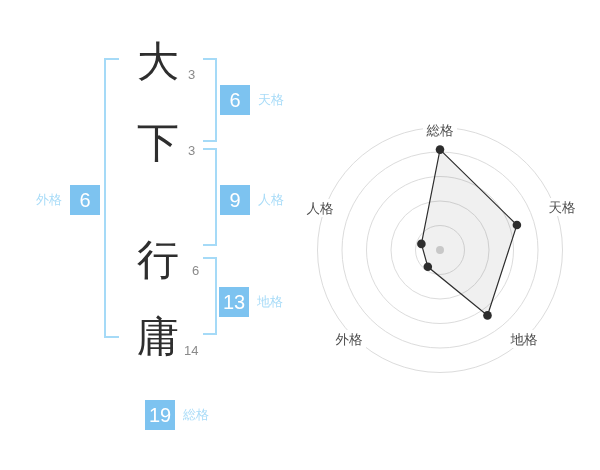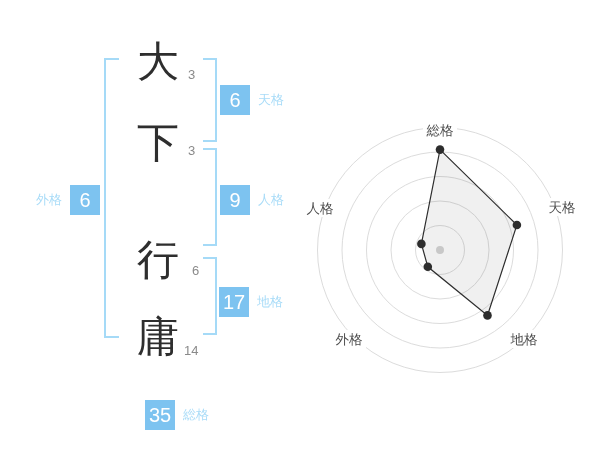--- a/index.html
+++ b/index.html
@@ -61,25 +61,25 @@
   </div>
   <div class="kaku-row" style="left:220px; top:185px">
     <div class="kaku-badge">9</div>
     <div class="kaku-label">人格</div>
   </div>
   <div class="kaku-row" style="left:36px; top:185px">
     <div class="kaku-label">外格</div>
     <div class="kaku-badge">6</div>
   </div>
   <div class="kaku-row" style="left:219px; top:287px">
-    <div class="kaku-badge">17</div>
+    <div class="kaku-badge">13</div>
     <div class="kaku-label">地格</div>
   </div>
   <div class="kaku-row" style="left:145px; top:400px">
-    <div class="kaku-badge">35</div>
+    <div class="kaku-badge">19</div>
     <div class="kaku-label">総格</div>
   </div>
 
   <div id="radar-holder"><svg width="290" height="290" viewBox="0 0 290 290">
         <circle cx="140" cy="150" r="24.5" fill="none" stroke="#dcdcdc" stroke-width="1"></circle>
         <circle cx="140" cy="150" r="49" fill="none" stroke="#dcdcdc" stroke-width="1"></circle>
         <circle cx="140" cy="150" r="73.5" fill="none" stroke="#dcdcdc" stroke-width="1"></circle>
         <circle cx="140" cy="150" r="98" fill="none" stroke="#dcdcdc" stroke-width="1"></circle>
         <circle cx="140" cy="150" r="122.5" fill="none" stroke="#dcdcdc" stroke-width="1"></circle>
         <polygon points="140.0,49.6 216.9,125.0 187.5,215.4 127.8,166.8 121.4,143.9" fill="rgba(0,0,0,0.06)" stroke="#2d2d2d" stroke-width="1.2"></polygon>

